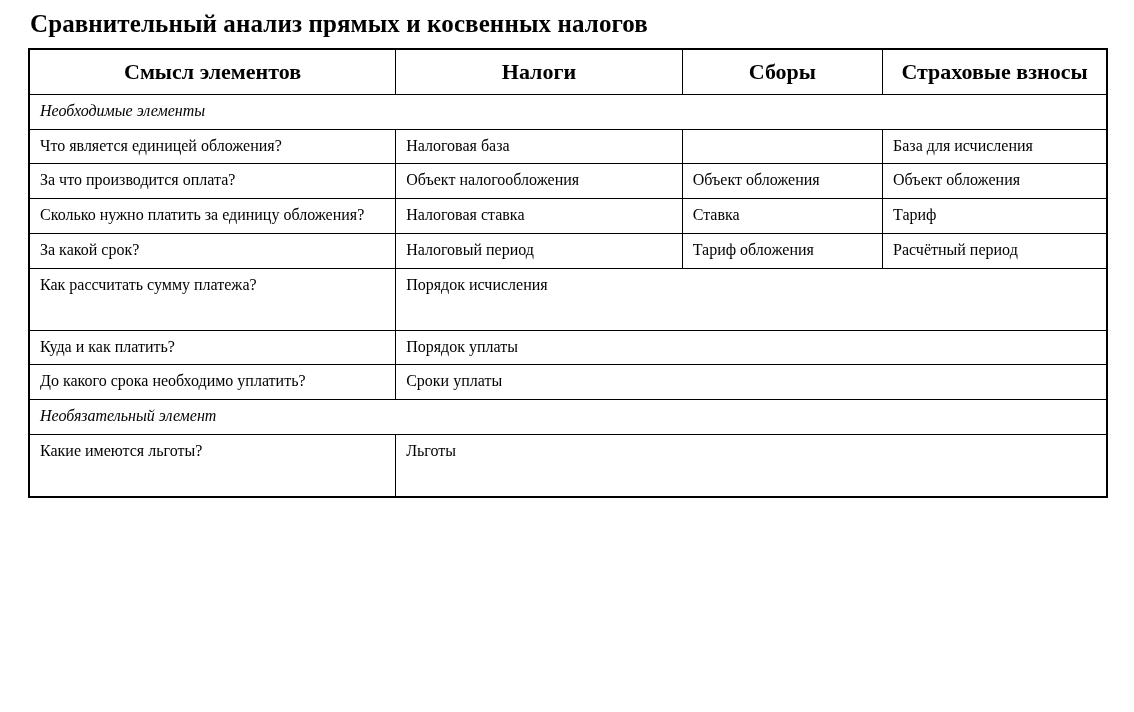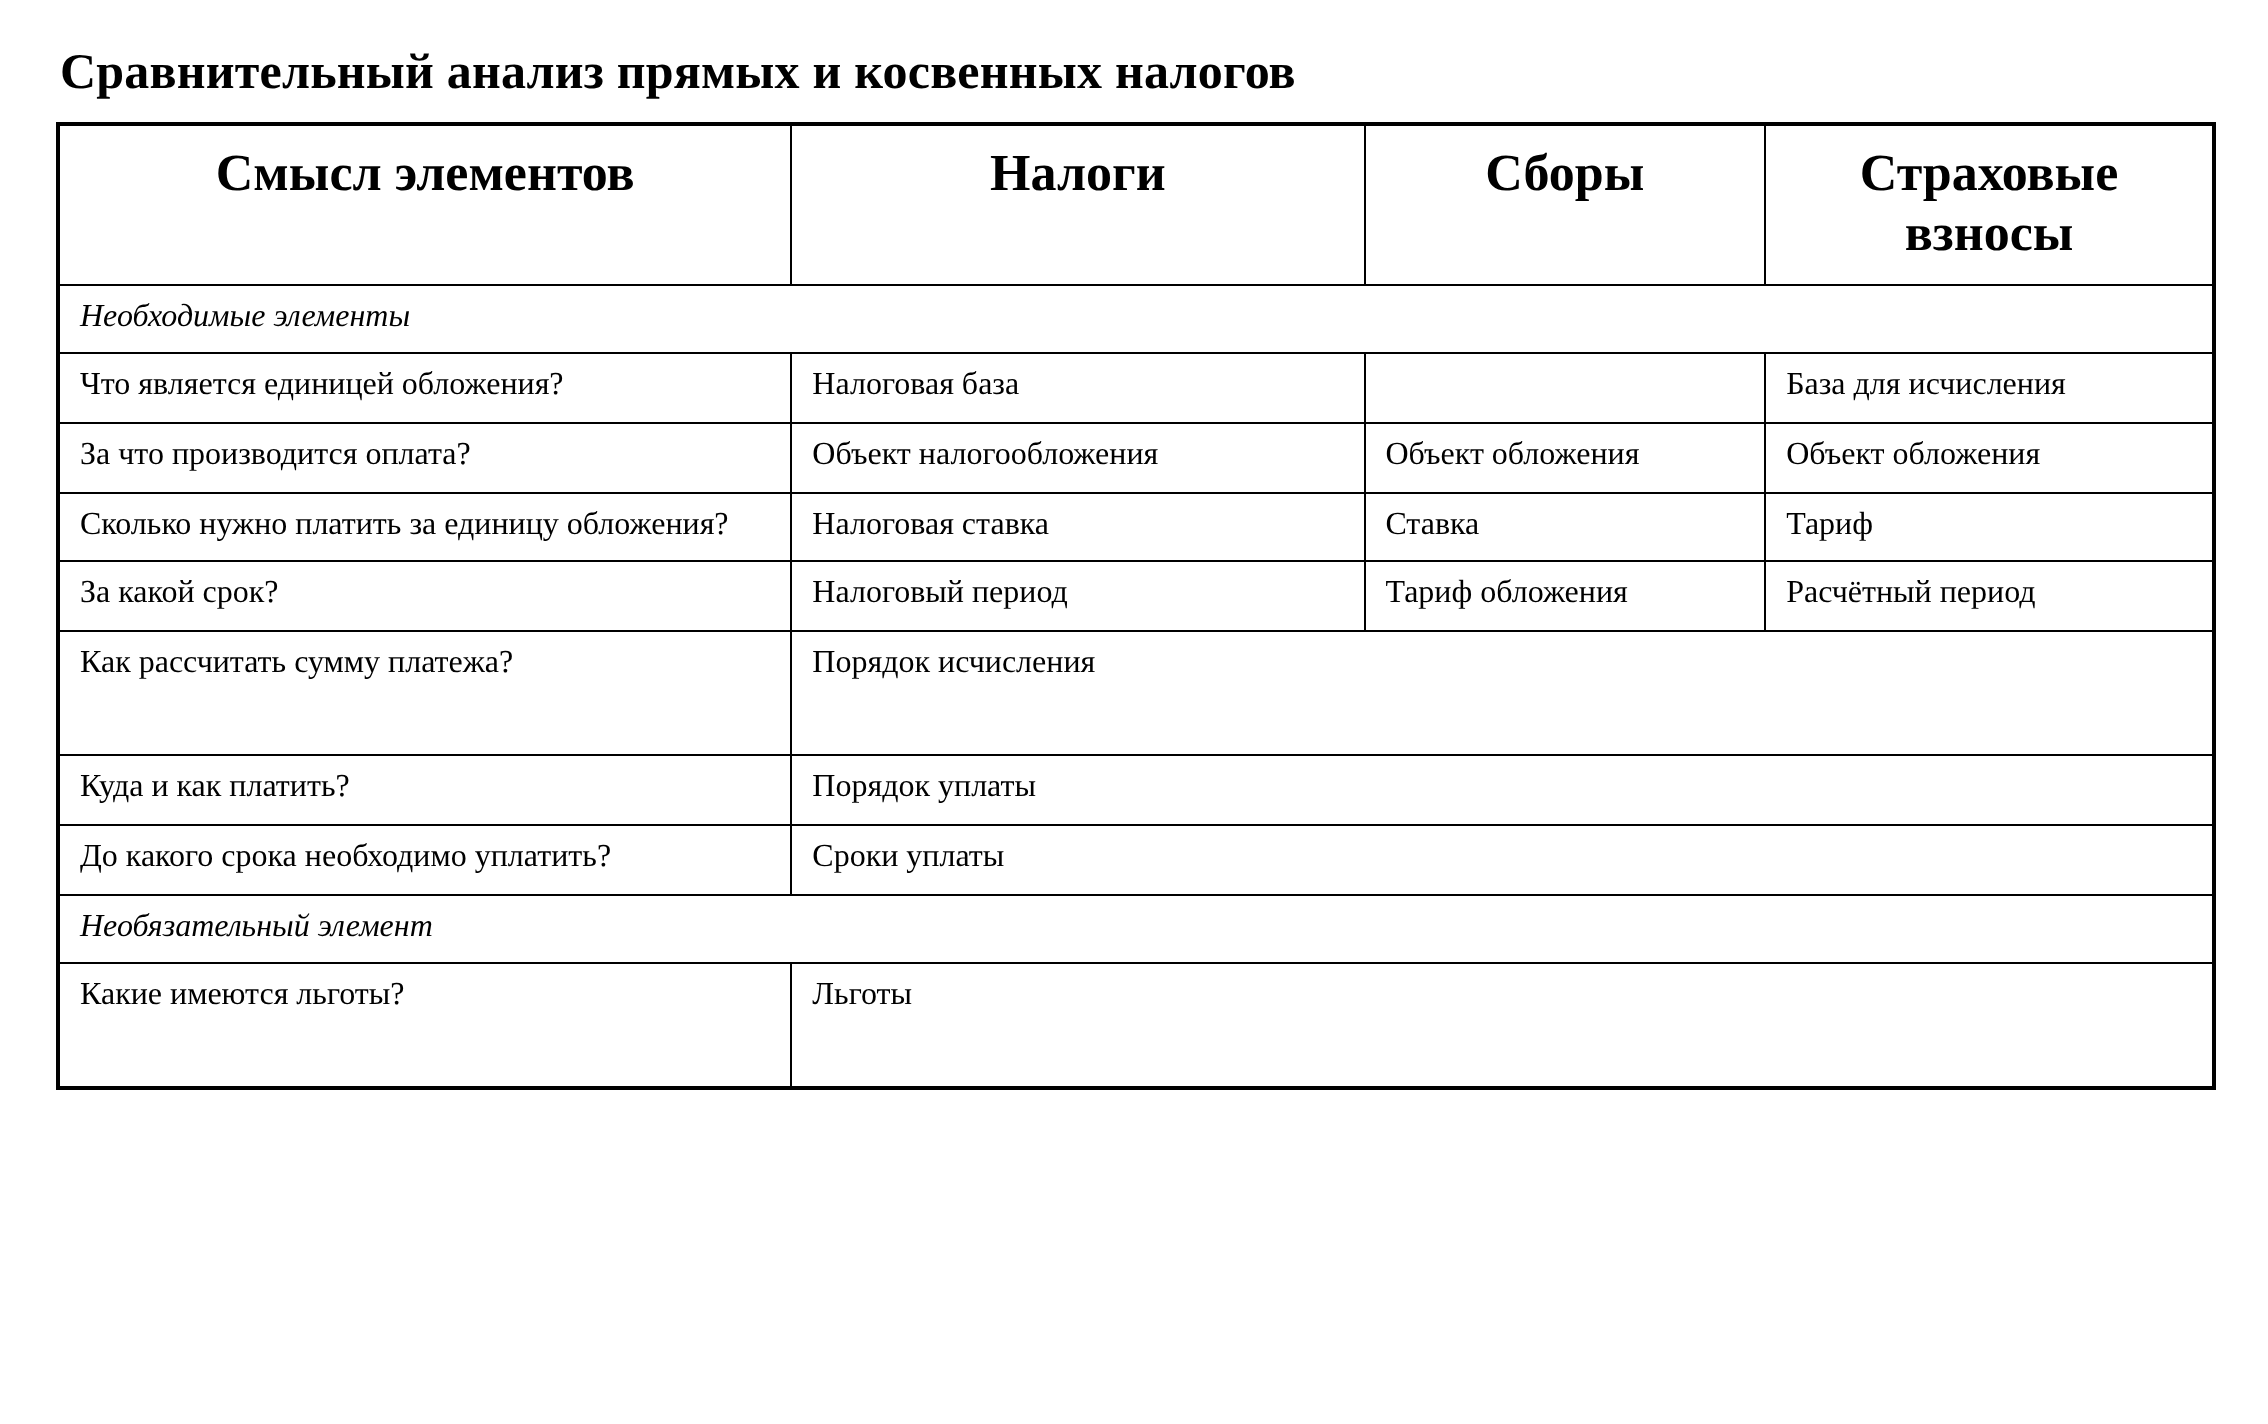--- a/index.html
+++ b/index.html
@@ -12,21 +12,21 @@
     height: 712px;
     font-family: "Liberation Serif", serif;
     color: #000000;
     overflow: hidden;
   }
   .page {
     position: relative;
     width: 1134px;
     height: 712px;
     box-sizing: border-box;
-    padding: 23px 26px 0 28px;
+    padding: 10px 26px 0 28px;
   }
   .doc-title {
     font-family: "Liberation Serif", serif;
     font-size: 25px;
     font-weight: bold;
     line-height: 1.15;
     margin: 0 0 9px 2px;
     letter-spacing: 0.1px;
   }
   table.cmp {
@@ -40,21 +40,21 @@
     vertical-align: top;
     padding: 7px 9px 8px 10px;
     font-size: 16px;
     line-height: 1.17;
     font-weight: normal;
     text-align: left;
   }
   table.cmp th {
     text-align: center;
     font-weight: bold;
-    font-size: 26px;
+    font-size: 22px;
     padding: 9px 6px 10px 6px;
     line-height: 1.15;
   }
   .col1 { width: 366px; }
   .col2 { width: 286px; }
   .col3 { width: 200px; }
   .col4 { width: 224px; }
   .section-row td {
     text-align: center;
     font-weight: bold;

